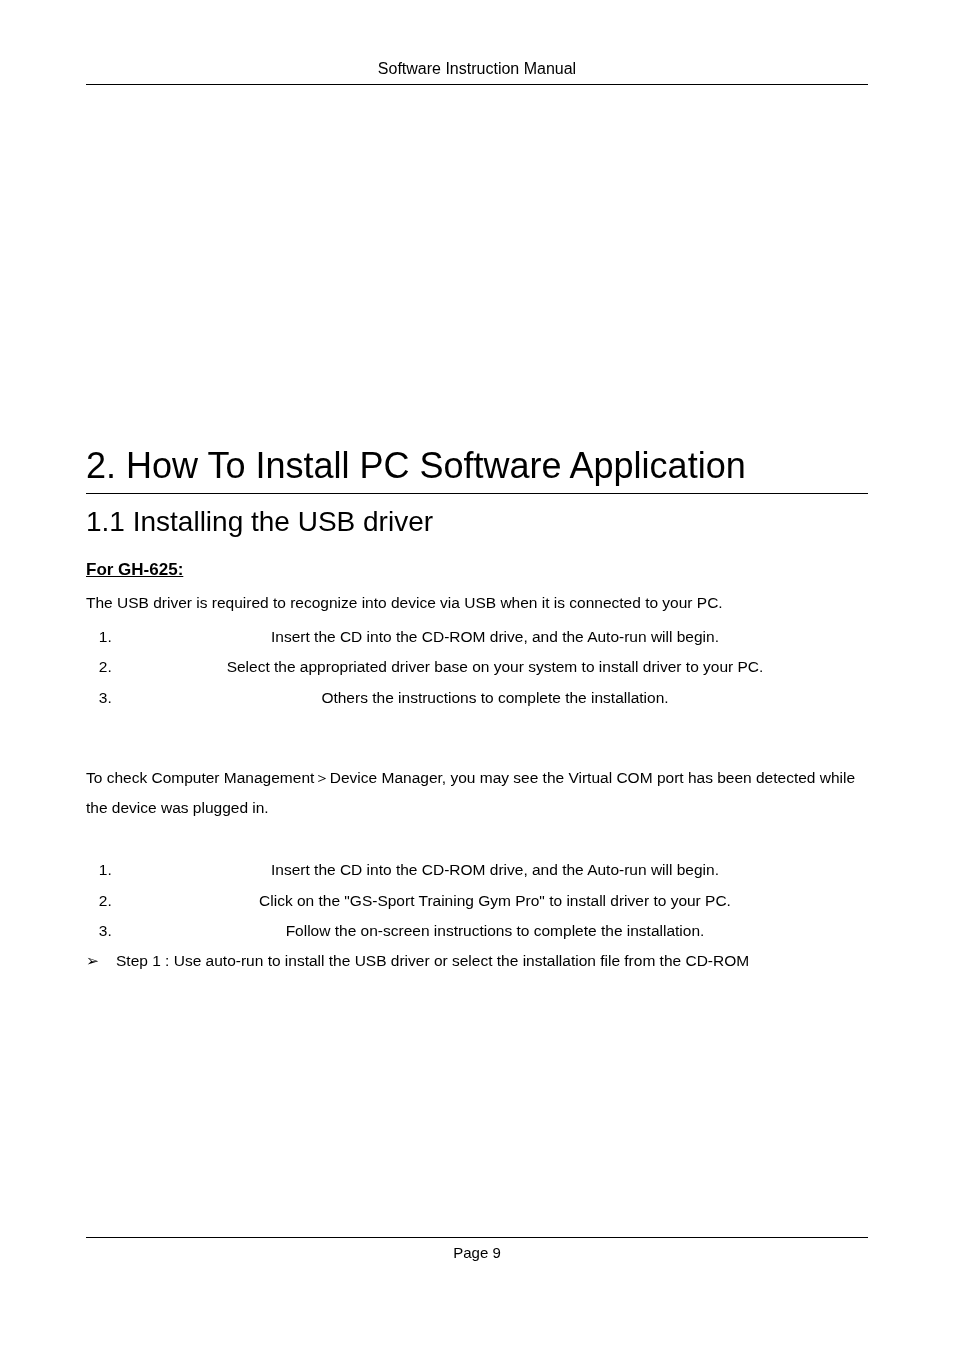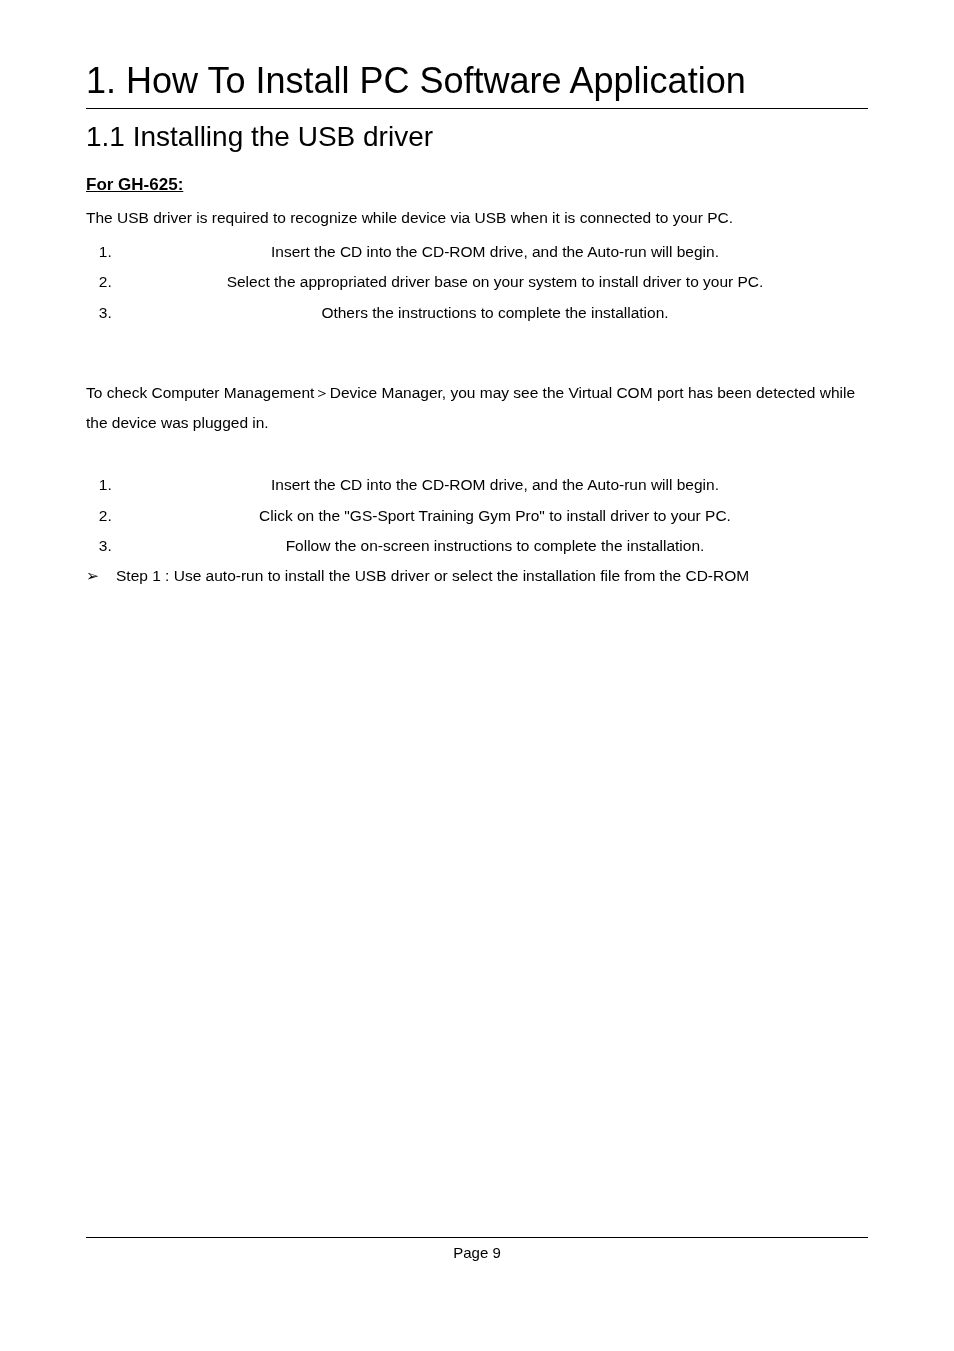--- a/index.html
+++ b/index.html
@@ -84,28 +84,31 @@
     text-align: center;
     border-top: 1.5px solid #000;
     padding-top: 6px;
     font-size: 15px;
   }
 </style>
 </head>
 <body>
 
 <div class="page">
+  <div class="header">
+    <span>Software Instruction Manual</span>
+  </div>
 
-  <h1 class="h1">1. How To Install PC Software Application</h1>
+  <h1 class="h1">2. How To Install PC Software Application</h1>
   <div class="h1-rule"></div>
 
   <h2 class="h2">1.1 Installing the USB driver</h2>
 
   <div class="subhead">For GH-625:</div>
-  <p class="para">The USB driver is required to recognize while device via USB when it is connected to your PC.</p>
+  <p class="para">The USB driver is required to recognize into device via USB when it is connected to your PC.</p>
   <ol class="numbered">
     <li>Insert the CD into the CD-ROM drive, and the Auto-run will begin.</li>
     <li>Select the appropriated driver base on your system to install driver to your PC.</li>
     <li>Others the instructions to complete the installation.</li>
   </ol>
 
   <div class="spacer"></div>
 
   <p class="para">To check Computer Management＞Device Manager, you may see the Virtual COM port has been detected while the device was plugged in.</p>
 

